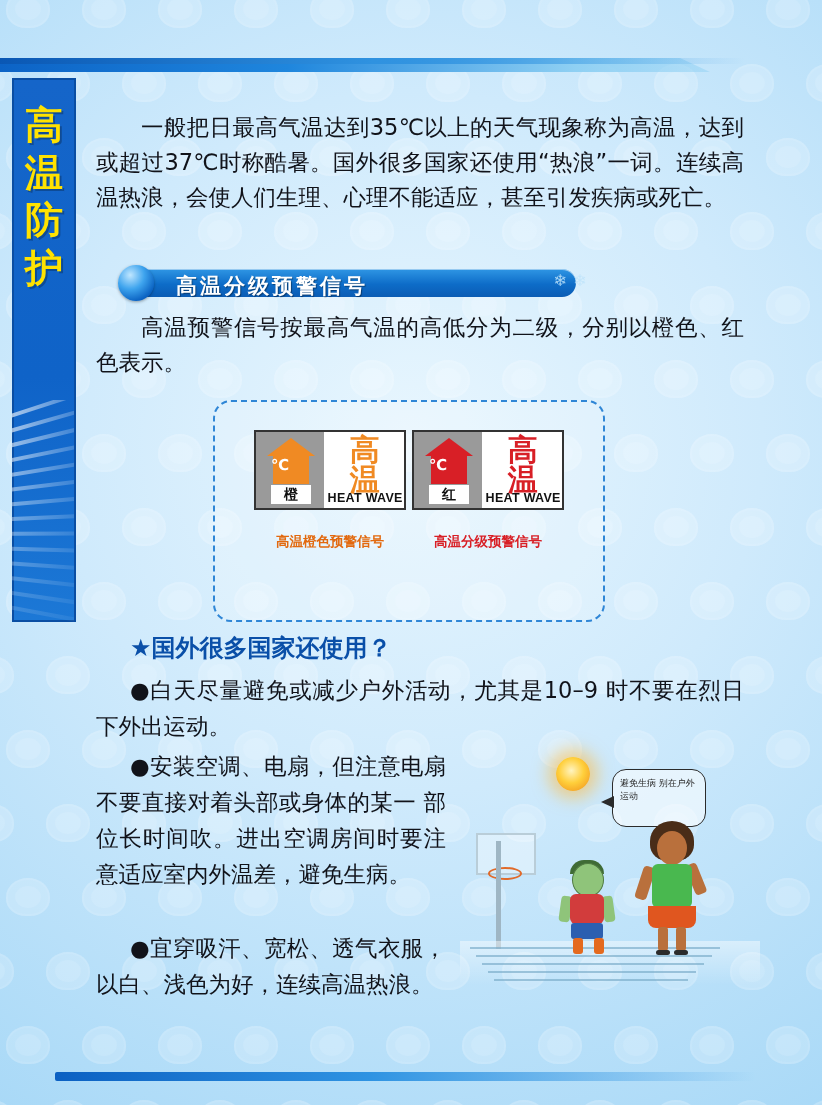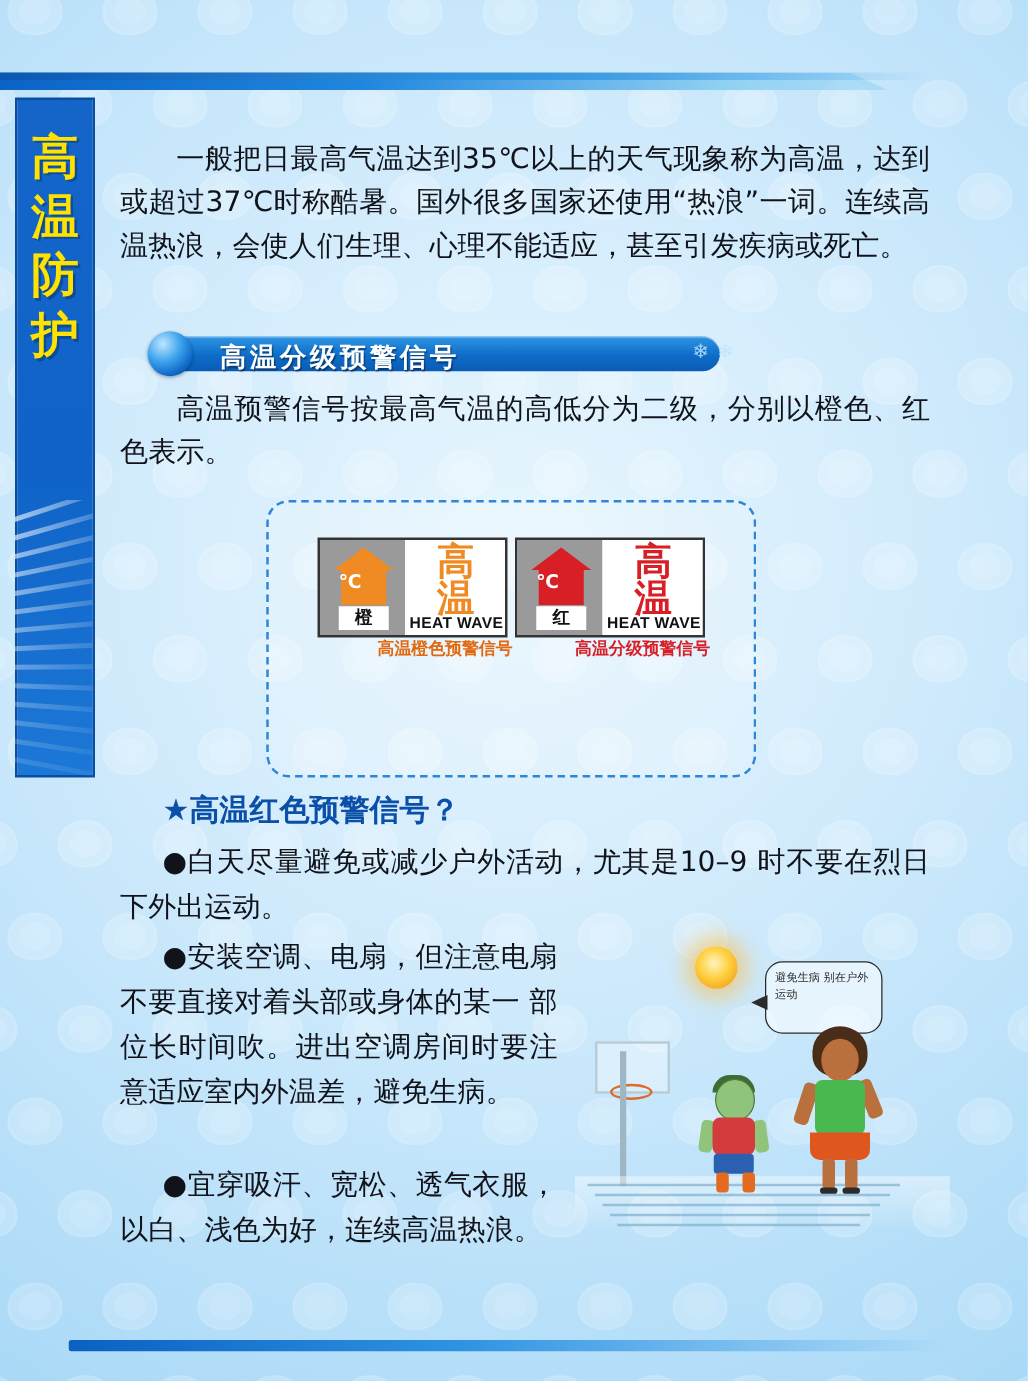--- a/index.html
+++ b/index.html
@@ -141,23 +141,22 @@
     position:absolute;left:0;top:3px;width:82px;text-align:center;
     font-size:30px;font-weight:bold;line-height:1.0;
     font-family:"DejaVu Sans",sans-serif;letter-spacing:1px;
   }
   .sig-right .big span{display:block;}
   .sig-right .hw{
     position:absolute;left:0;bottom:3px;width:82px;text-align:center;
     font-size:12.5px;font-weight:bold;color:#111;letter-spacing:.3px;
   }
   .sig-cap{
-    margin-top:0;font-size:13.5px;font-weight:bold;
+    margin-top:23px;font-size:13.5px;font-weight:bold;
     font-family:"DejaVu Sans",sans-serif;
-    text-align:right;
   }
   .sig-note{
     margin-top:7px;font-size:12px;color:#111;line-height:17px;
     font-family:"DejaVu Sans",sans-serif;text-align:left;padding-left:12px;
   }
   .sig-note .tri{color:#0a57b4;font-size:10px;}
   
   .qa-title{
     position:absolute;left:130px;top:632px;color:#0a4fa8;font-size:24px;font-weight:bold;
     font-family:"DejaVu Sans",sans-serif;
@@ -492,21 +491,21 @@
           <span>高</span>
           <span>温</span>
         </div>
         <div class="hw">HEAT WAVE</div>
       </div>
     </div>
     <div class="sig-cap" style="color:#D81F26;">高温分级预警信号</div>
   </div>
 </div>
 
-<div class="qa-title">★高温红色预警信号？</div>
+<div class="qa-title">★国外很多国家还使用？</div>
 <div class="bullet-p" id="b1">●白天尽量避免或减少户外活动，尤其是10–9 时不要在烈日下外出运动。</div>
 <div class="bullet-p" id="b2">●安装空调、电扇，但注意电扇不要直接对着头部或身体的某一 部位长时间吹。进出空调房间时要注意适应室内外温差，避免生病。</div>
 <div class="bullet-p" id="b3">●宜穿吸汗、宽松、透气衣服，以白、浅色为好，连续高温热浪。</div>
 
 <div class="illus">
   <div class="sun"></div>
   <div class="bubble">
     <div class="btxt">避免生病 别在户外运动</div>
   </div>
   <div class="hoop-board"></div>

